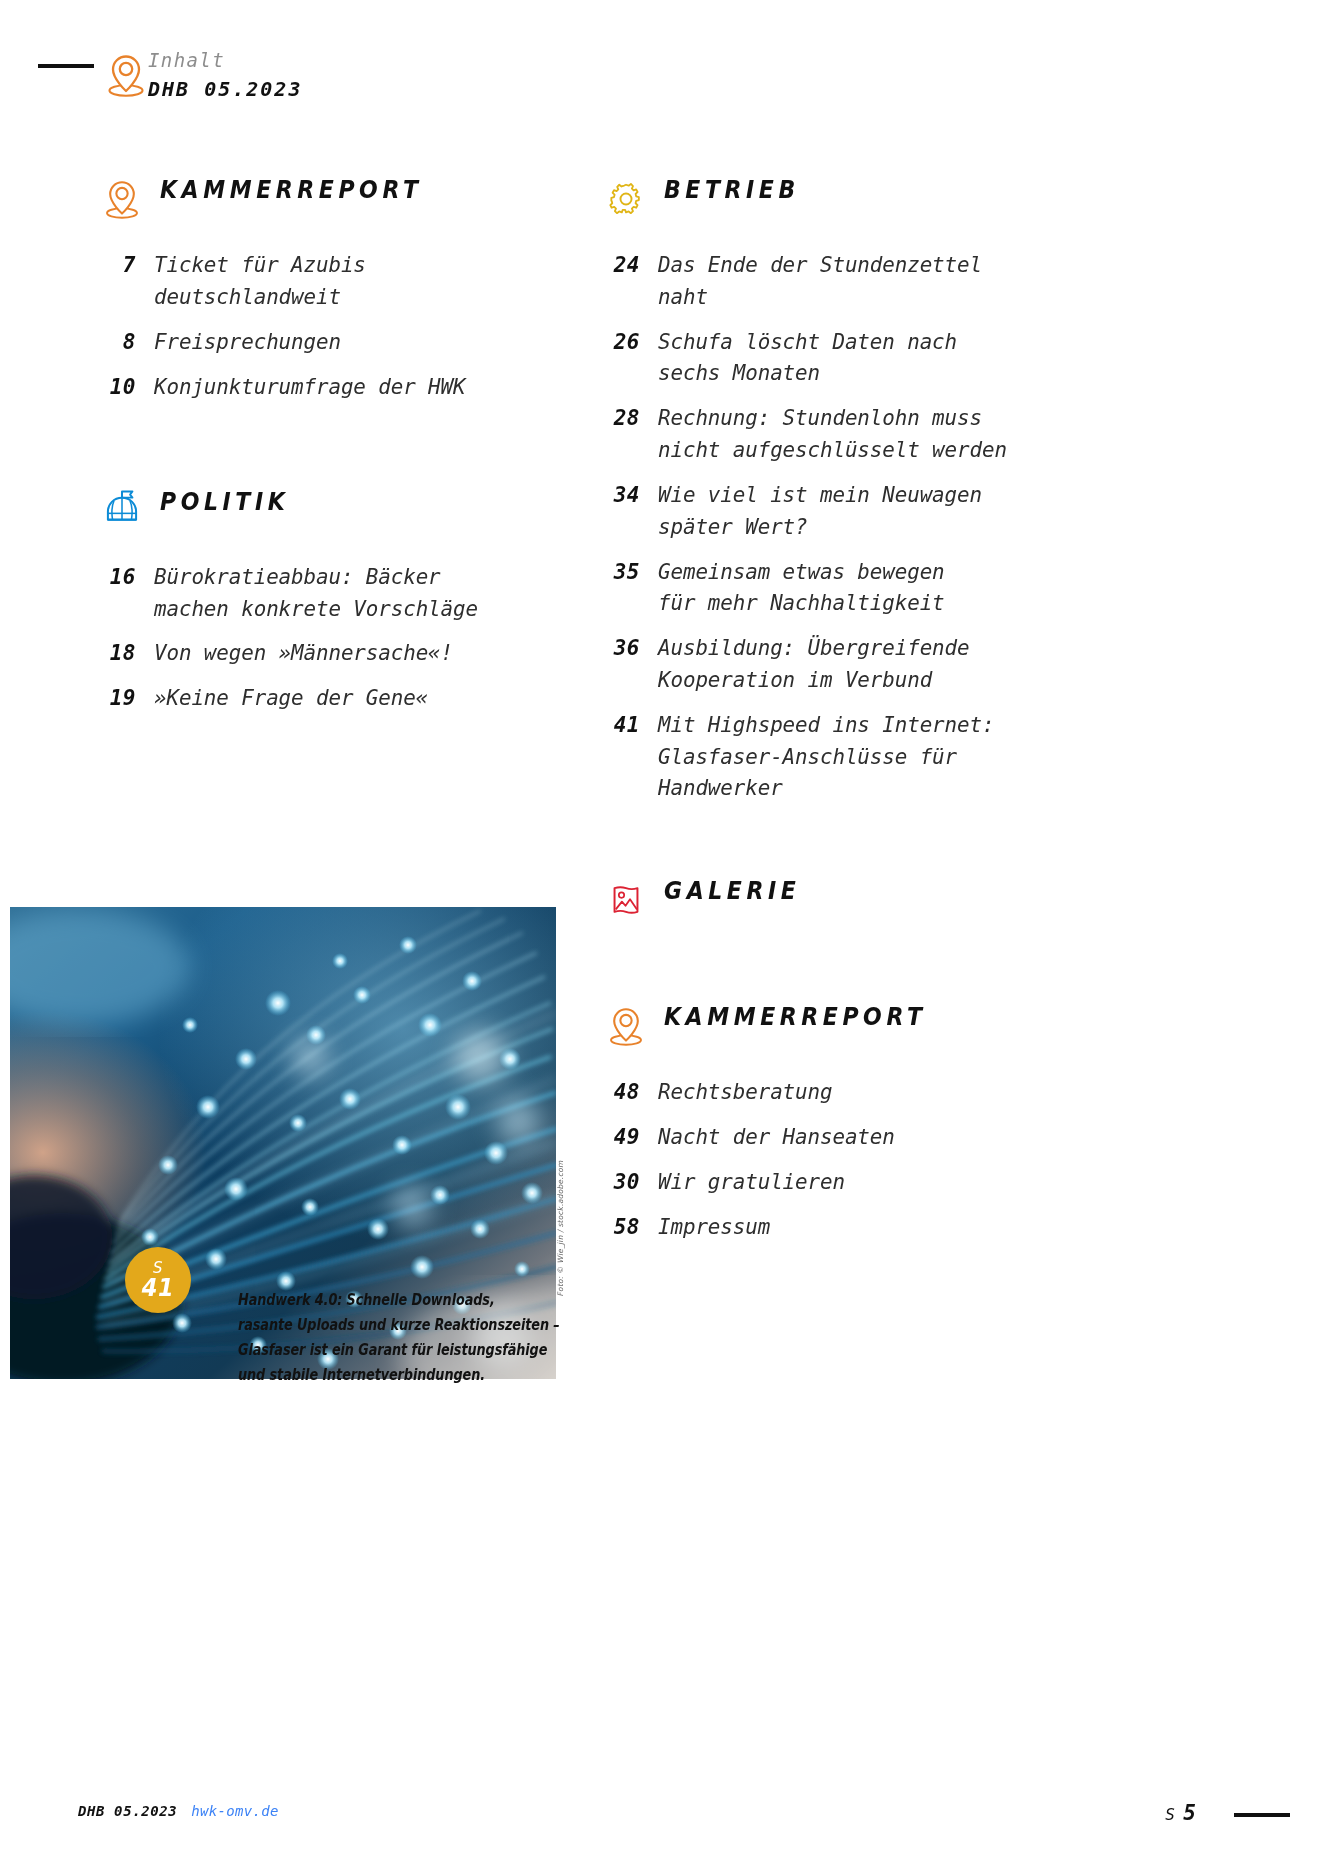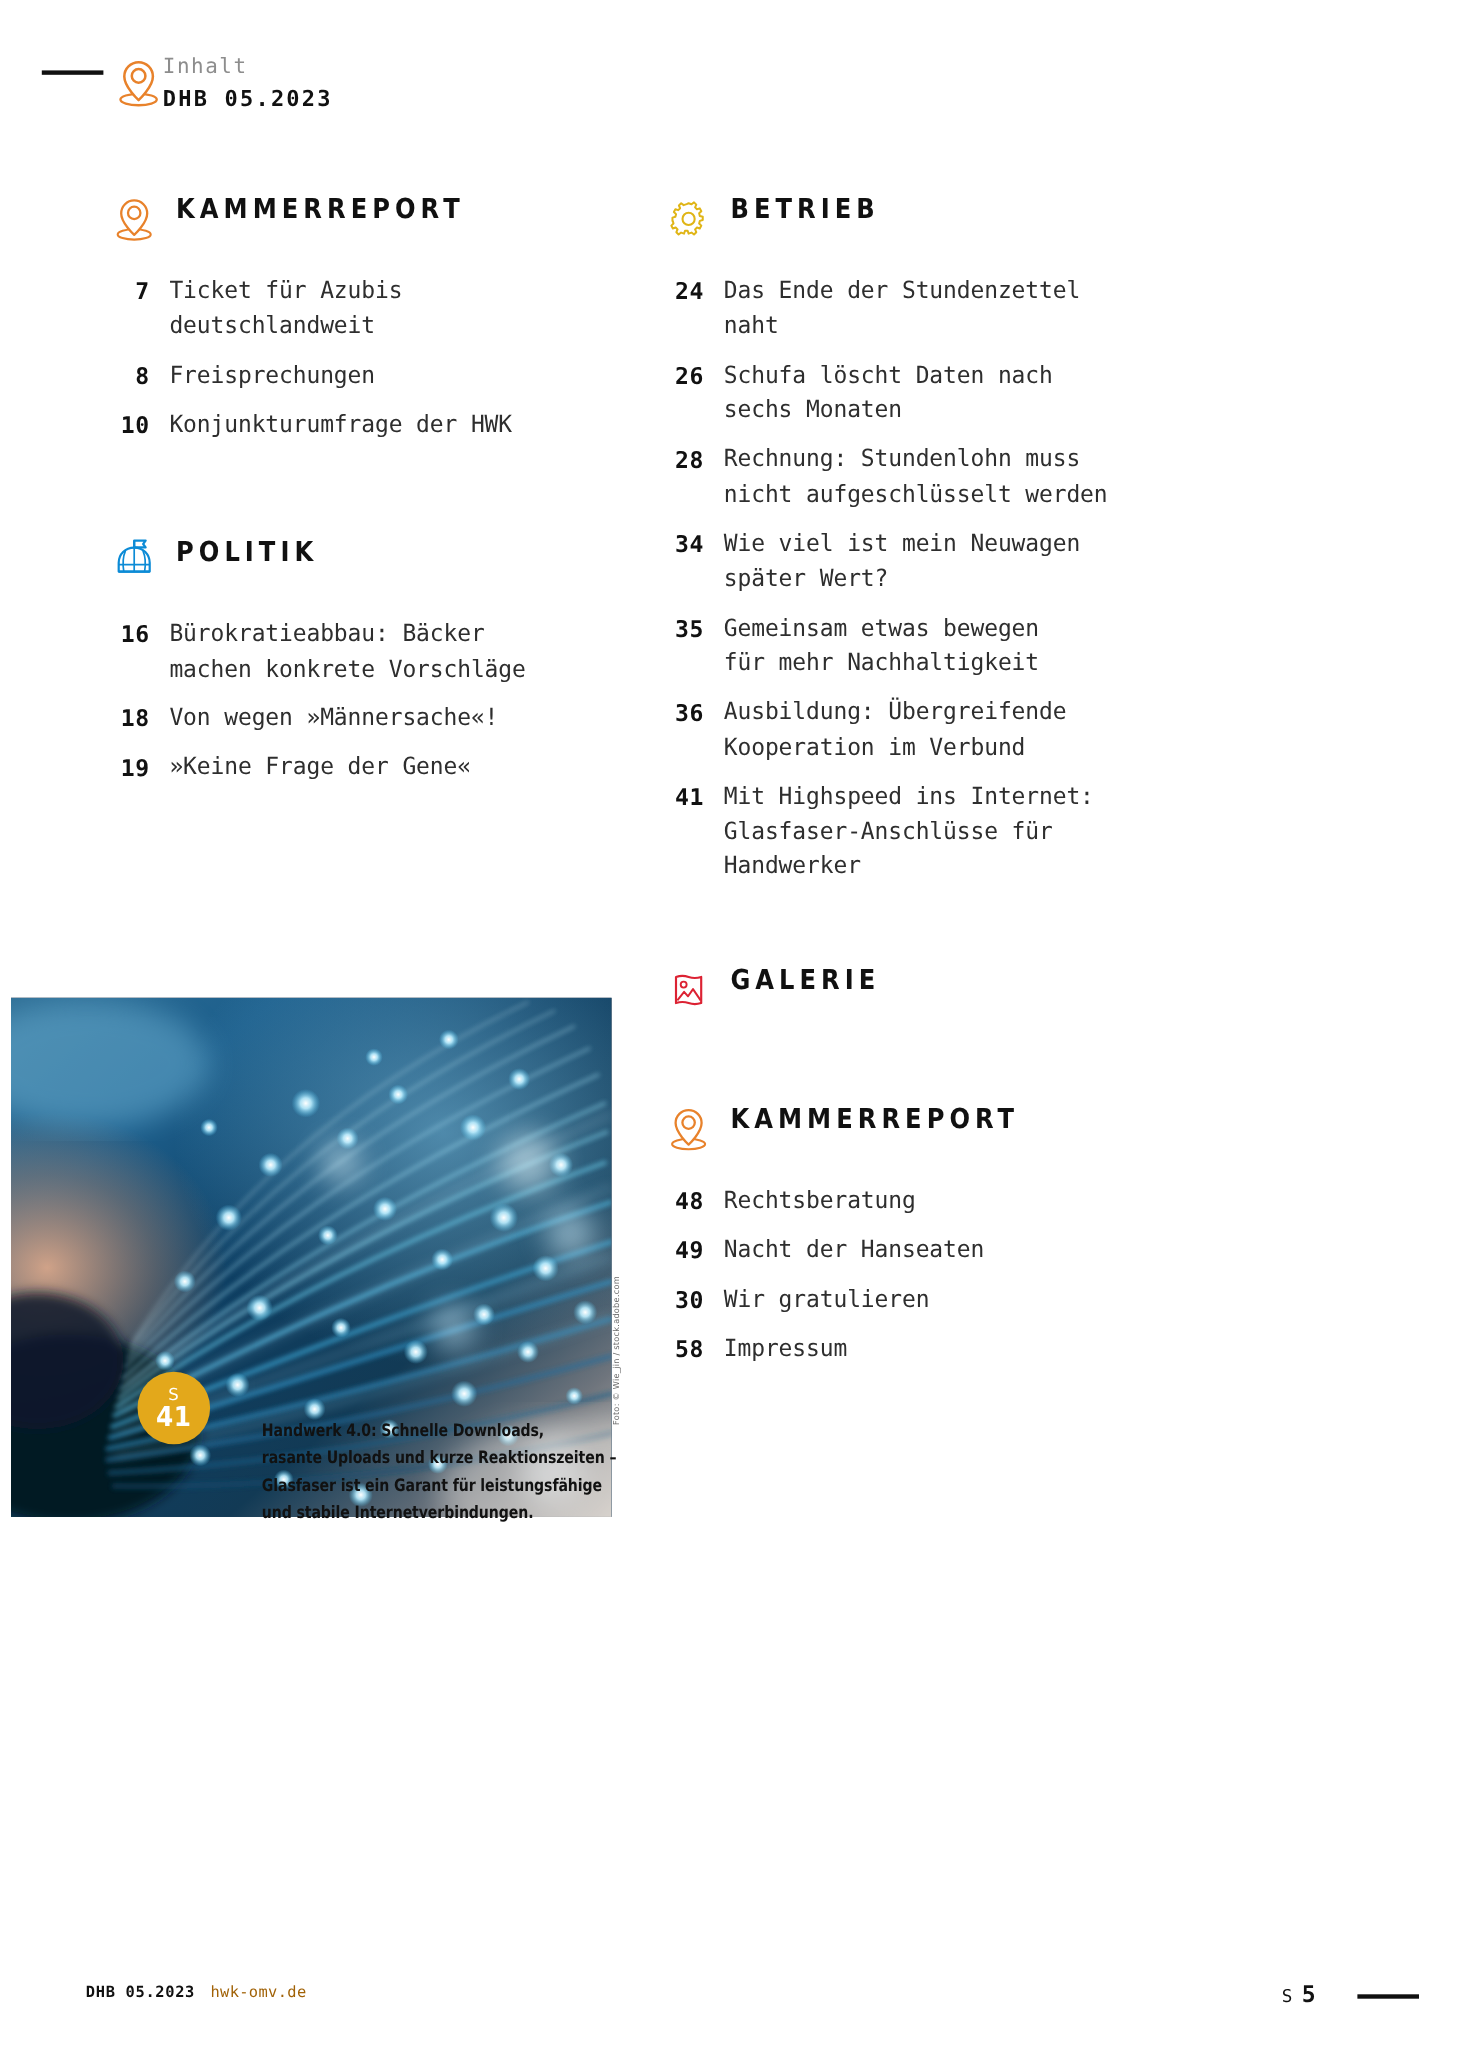--- a/index.html
+++ b/index.html
@@ -2,21 +2,21 @@
 <html><head>
 <meta charset="utf-8">
 <style>
   * { margin:0; padding:0; box-sizing:border-box; }
   html, body {
     width:1326px; height:1875px;
     background:#ffffff;
     font-family:"DejaVu Sans Mono", monospace;
     -webkit-font-smoothing:antialiased;
   }
-  .page { position:relative; width:1326px; height:1875px; overflow:hidden; }
+  .page { position:relative; width:1326px; height:1875px; overflow:hidden;font-style:italic; }
 
   
   .header { position:absolute; left:0; top:28px; width:100%; height:70px; }
   .header-rule {
     position:absolute; left:38px; top:36px;
     width:56px; height:4px; background:#101010;
   }
   .header-icon { position:absolute; left:104px; top:22px; width:42px; height:48px; }
   .header-text { position:absolute; left:148px; top:20px; }
   .header-kicker {
@@ -119,21 +119,21 @@
     position:absolute; left:78px; top:0;
     display:flex; align-items:baseline;
   }
   .footer-issue {
     font-family:"DejaVu Sans Mono", monospace;
     font-weight:bold; font-size:14px; color:#111111;
     letter-spacing:0.6px;
   }
   .footer-url {
     font-family:"DejaVu Sans Mono", monospace;
-    font-size:14px; color:#a16207;
+    font-size:14px; color:#3b82f6;
     letter-spacing:0.3px; margin-left:14px;
   }
   .footer-right {
     position:absolute; right:130px; top:-2px;
     display:flex; align-items:baseline;
   }
   .footer-s {
     font-family:"DejaVu Sans Mono", monospace;
     font-size:16px; color:#111111; letter-spacing:0.5px;
   }

